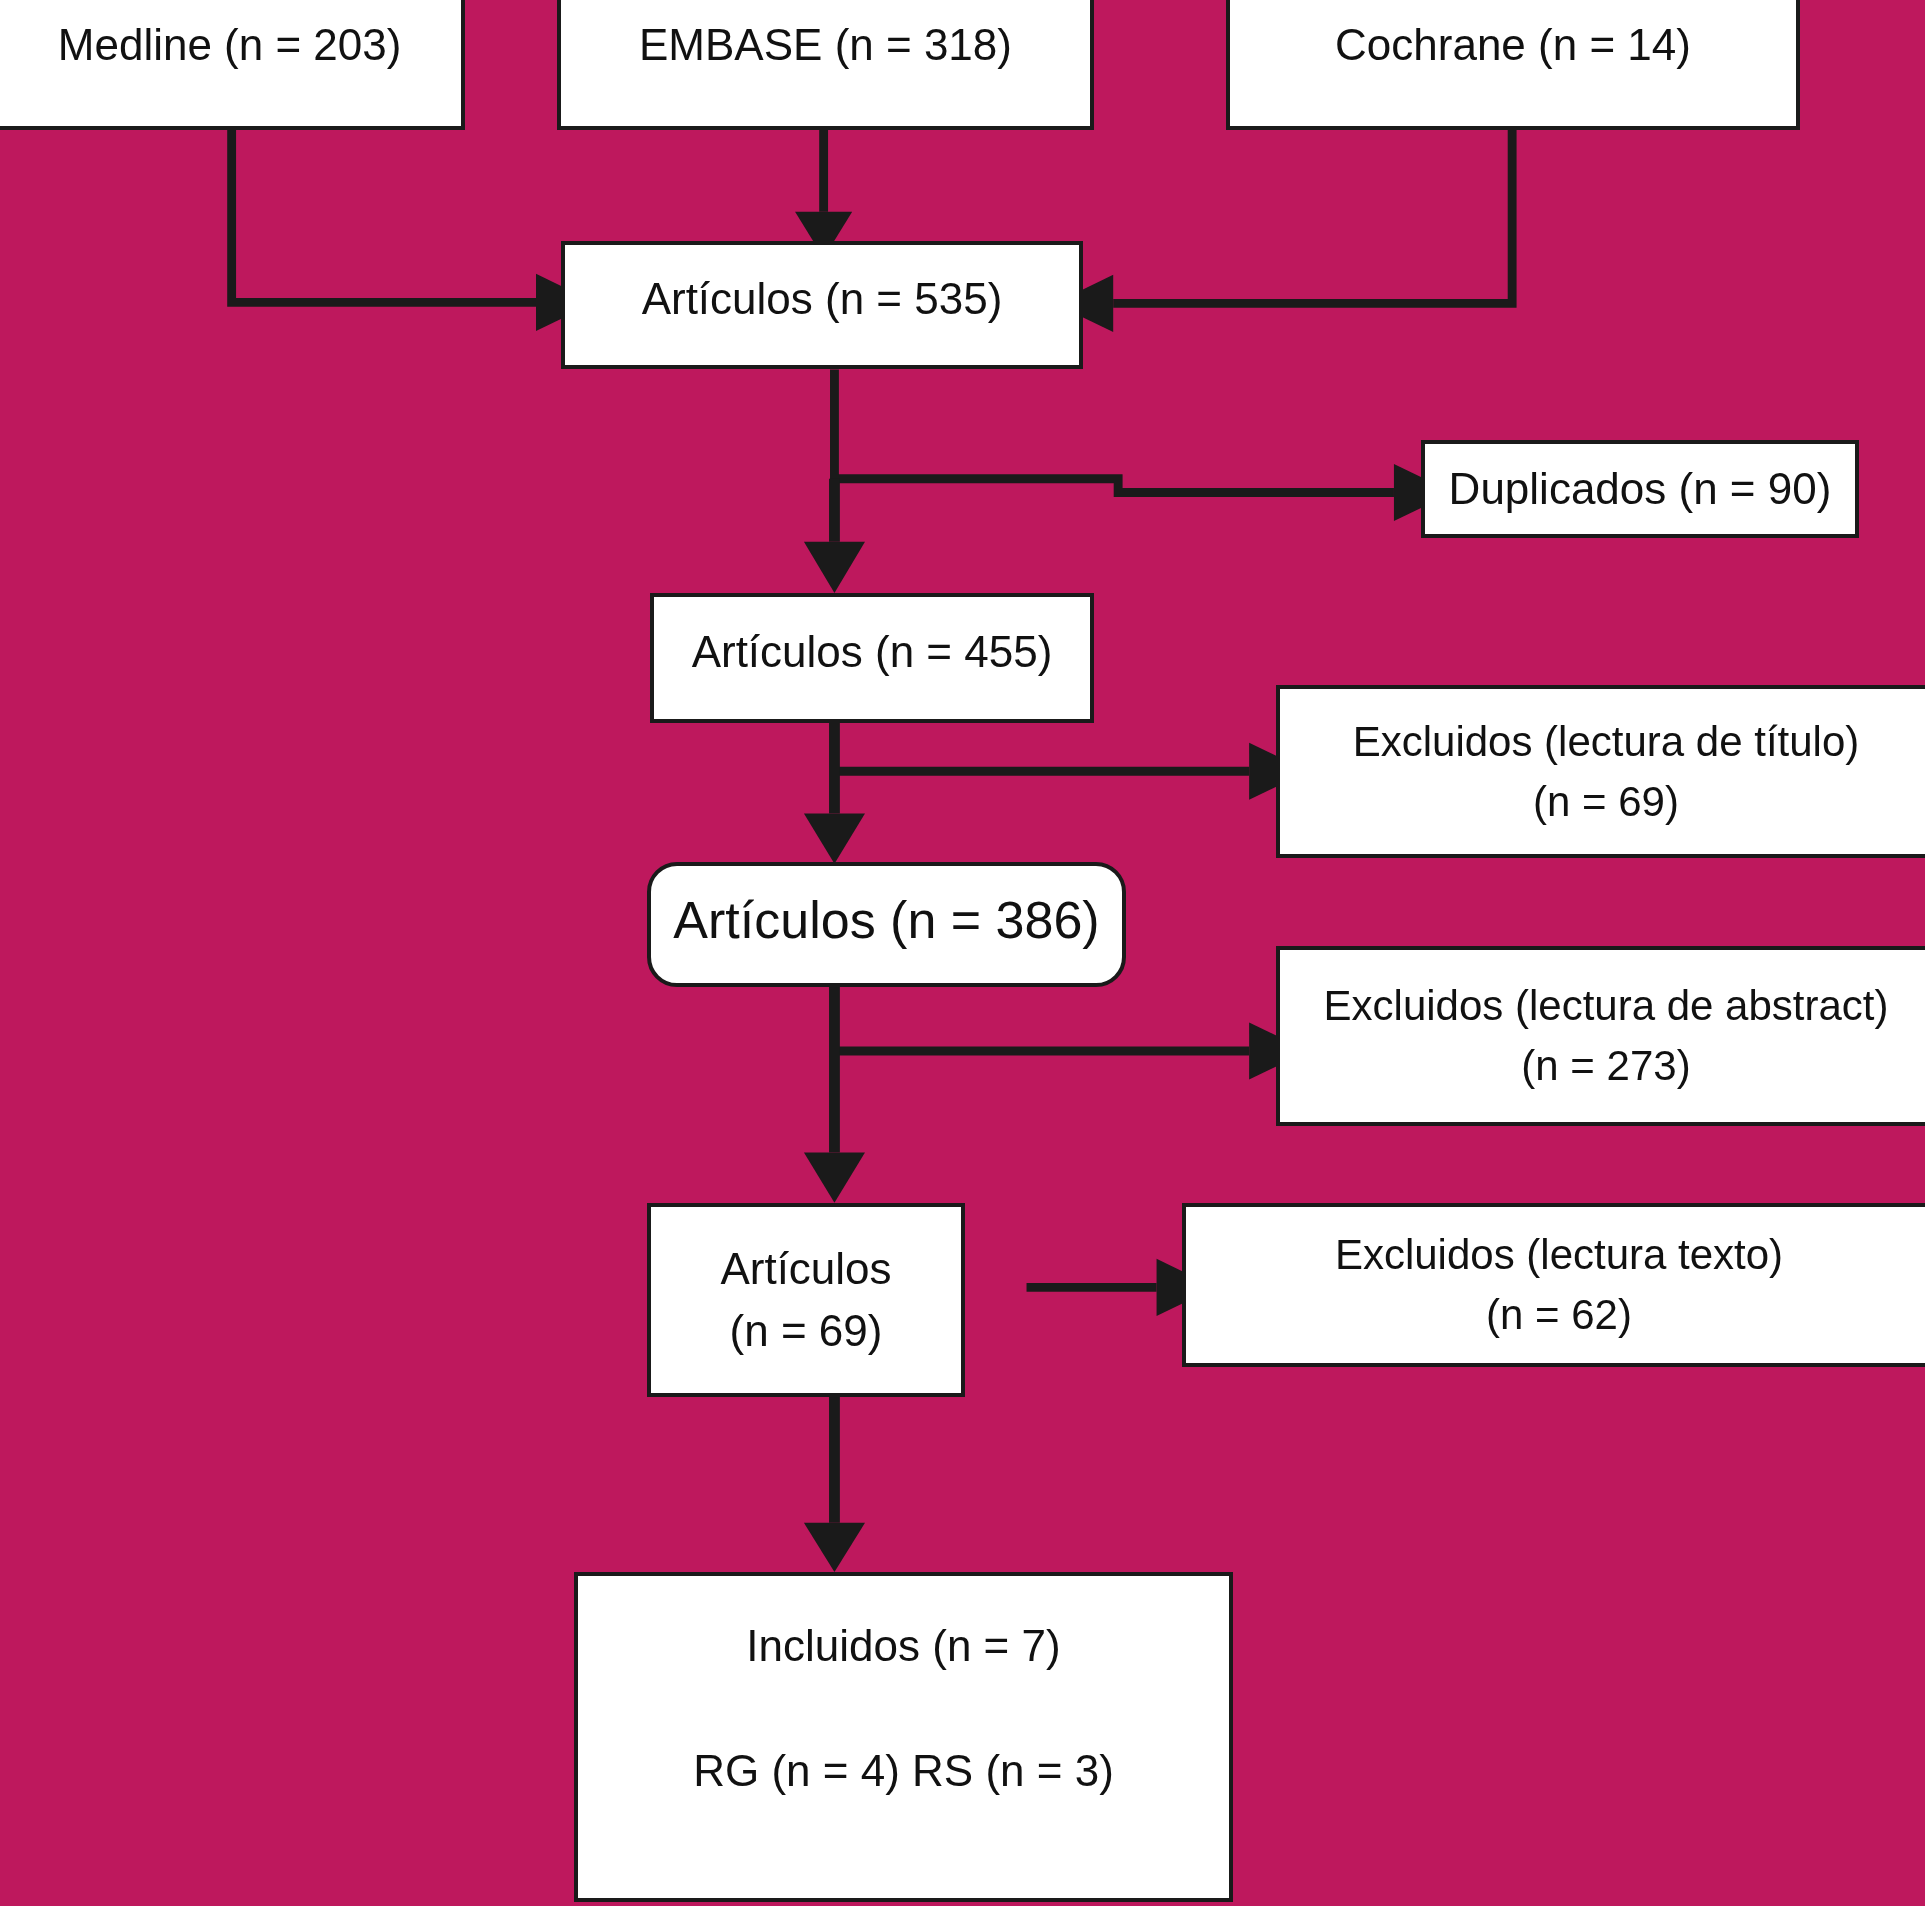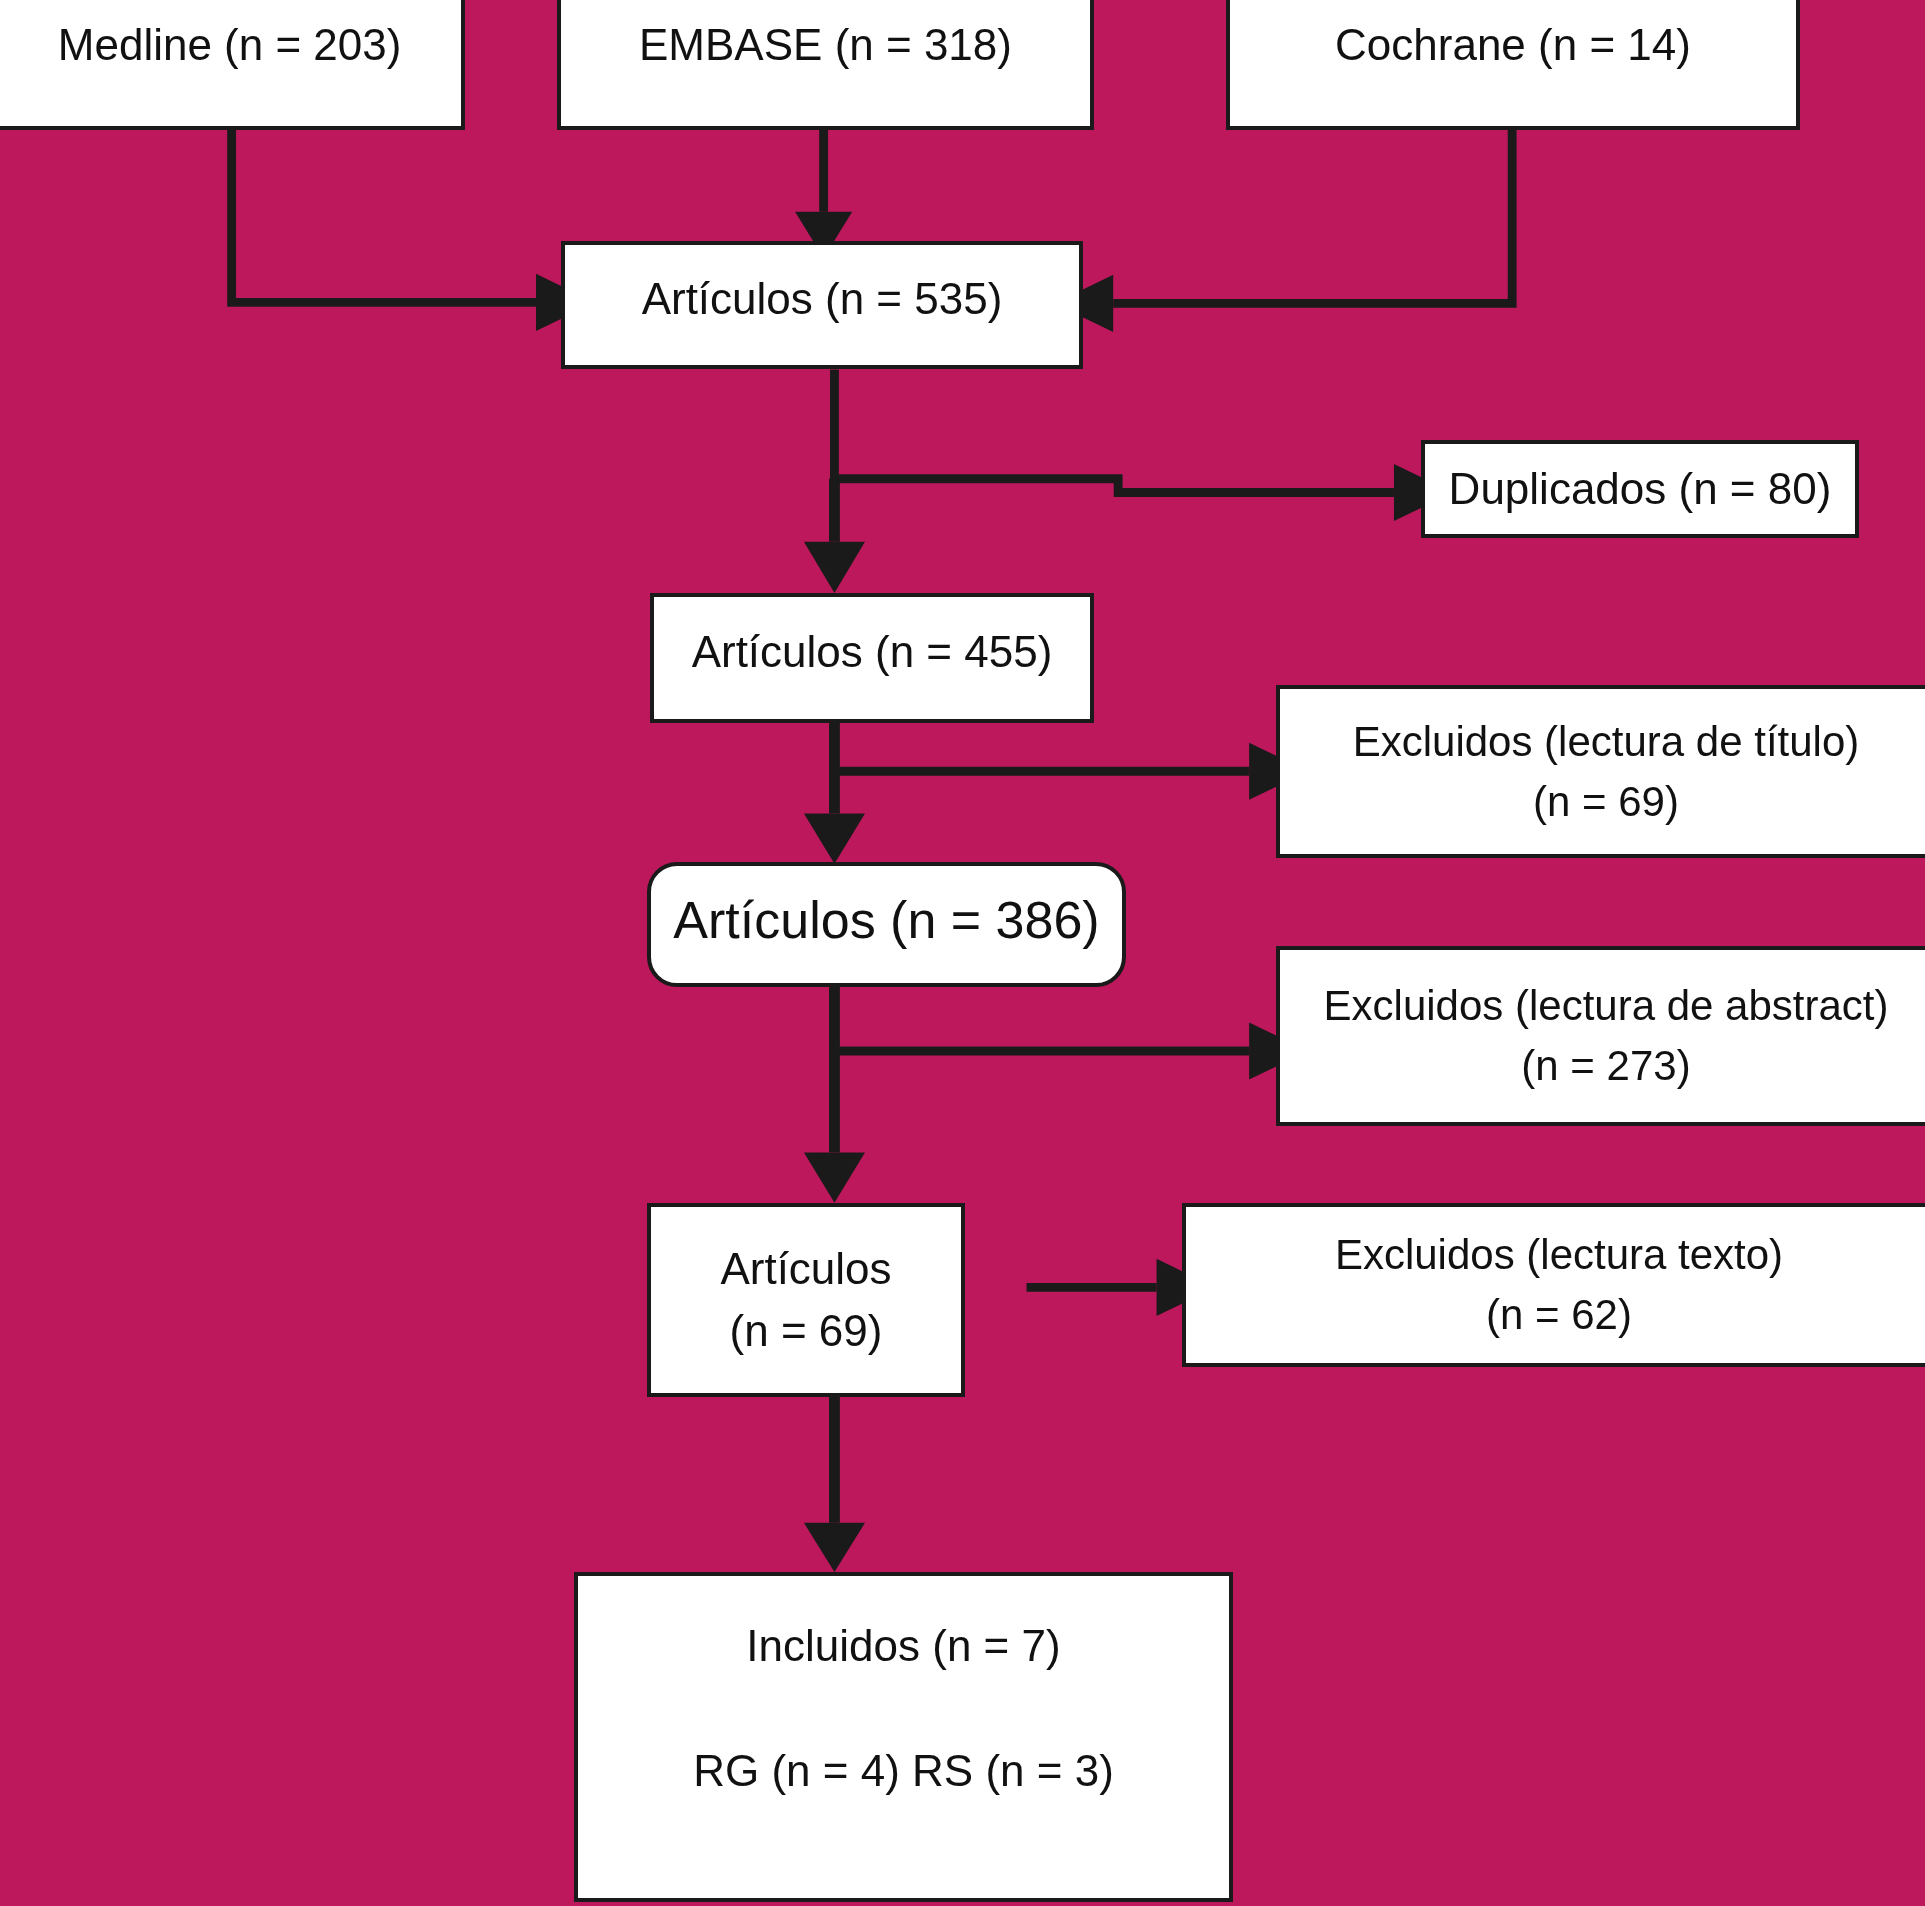--- a/index.html
+++ b/index.html
@@ -128,21 +128,21 @@
 
   <div class="node top-row" id="node-cochrane" style="left:1226px; top:-5.9px; width:574px; height:136px; font-size:44px;">
     <span class="node-text">Cochrane (n = 14)</span>
   </div>
 
   <div class="node" id="node-articulos-535" style="left:561px; top:241px; width:522px; height:128px; font-size:44px;">
     <span class="node-text">Artículos (n = 535)</span>
   </div>
 
   <div class="node" id="node-duplicados" style="left:1421px; top:440px; width:438px; height:98px; font-size:44px;">
-    <span class="node-text">Duplicados (n = 80)</span>
+    <span class="node-text">Duplicados (n = 90)</span>
   </div>
 
   <div class="node" id="node-articulos-455" style="left:650px; top:593px; width:444px; height:130px; font-size:44px;">
     <span class="node-text">Artículos (n = 455)</span>
   </div>
 
   <div class="node" id="node-excluidos-titulo" style="left:1276px; top:685px; width:660px; height:173px; font-size:42px;">
     <span class="node-text">Excluidos (lectura de título)
 (n = 69)</span>
   </div>

